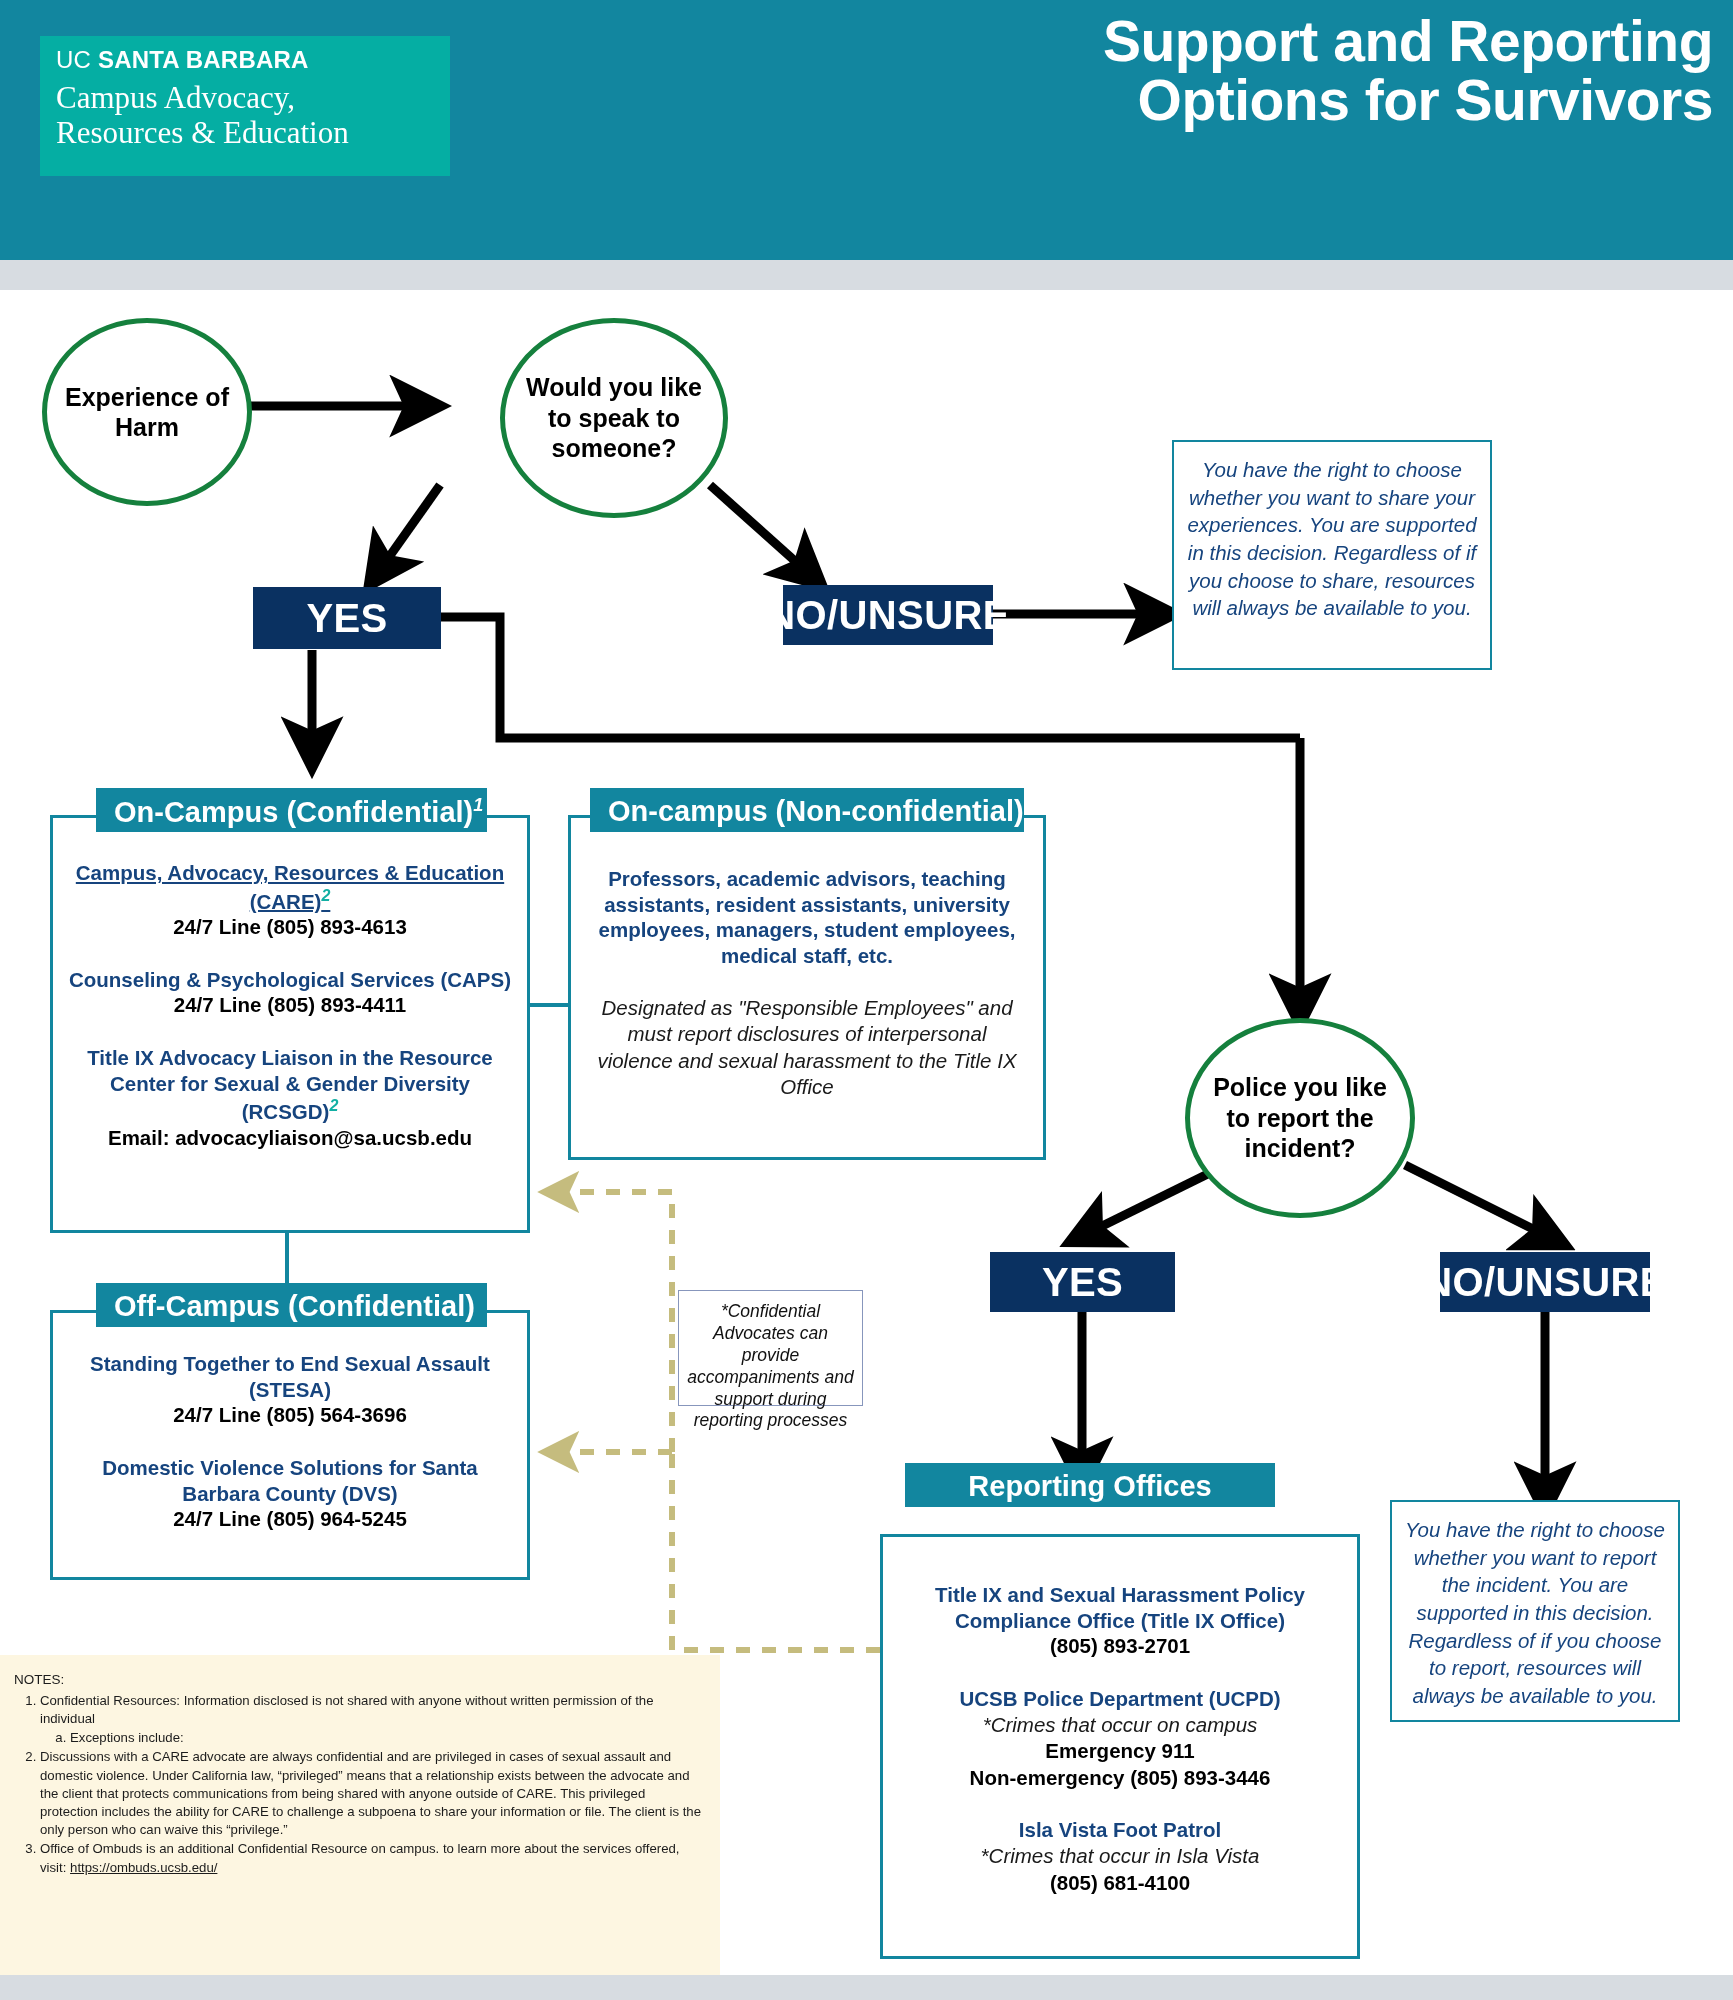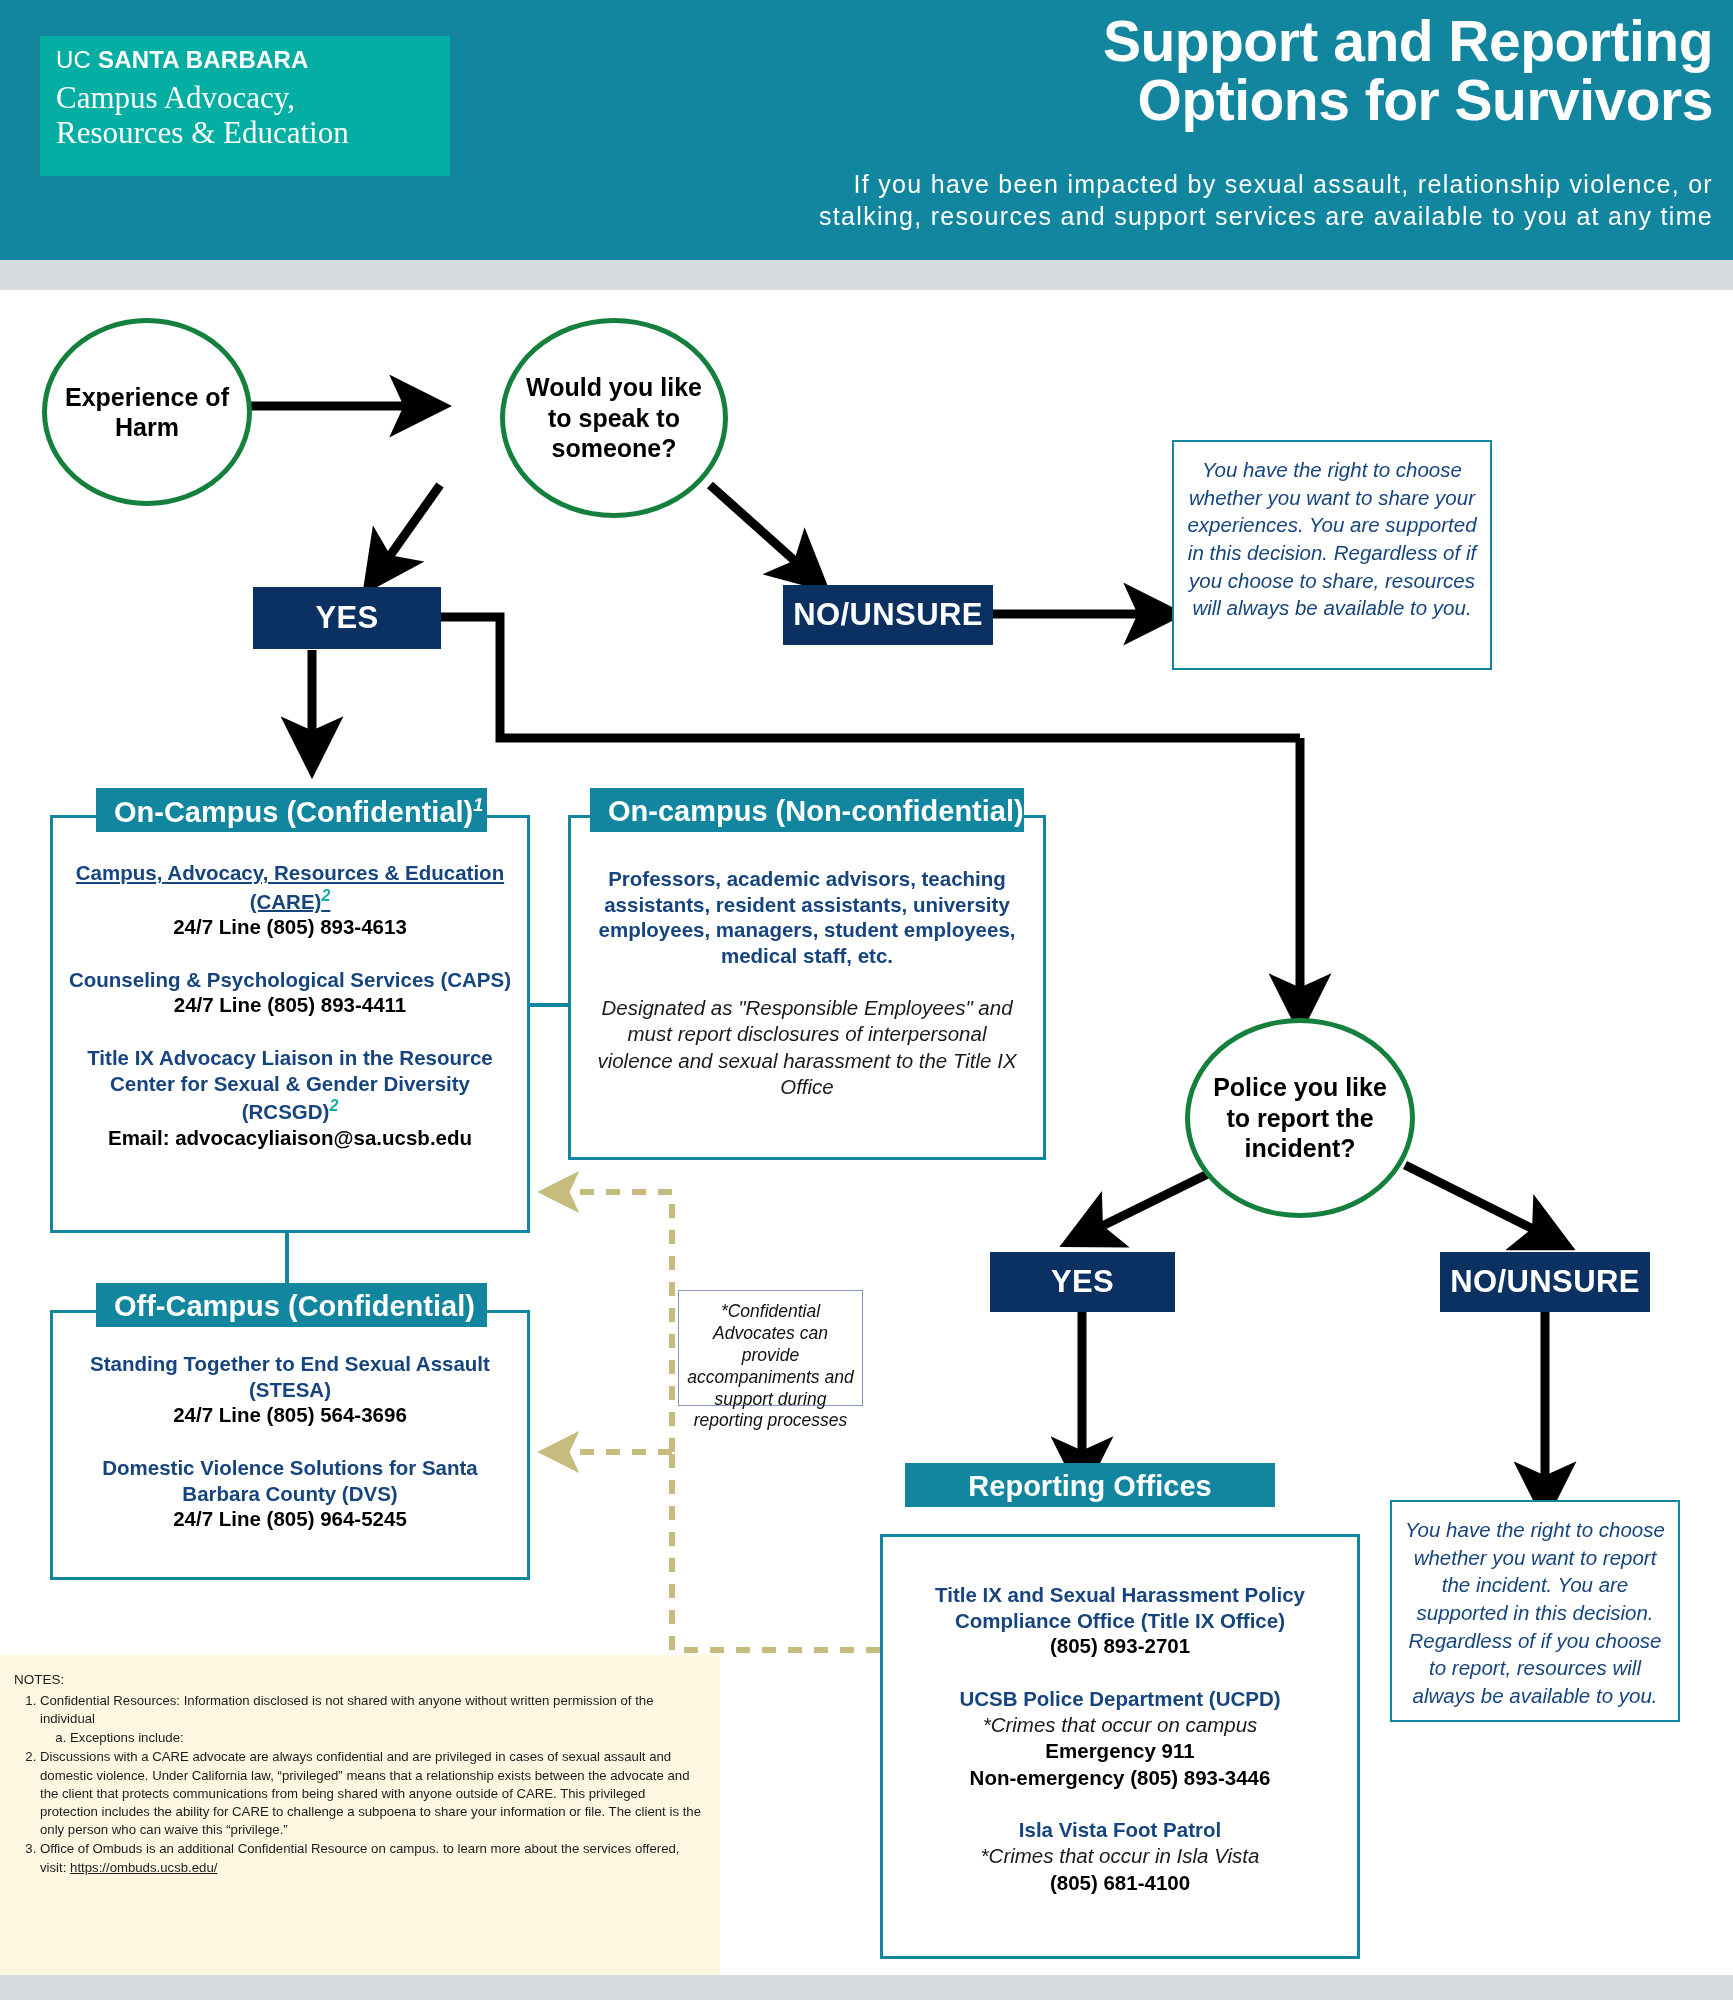--- a/index.html
+++ b/index.html
@@ -49,21 +49,21 @@
     background:#ffffff;
     display:flex;align-items:center;justify-content:center;
     text-align:center;font-weight:bold;color:#000000;
     line-height:1.22;
   }
 
   
   .navy-box{
     background:#0A3161;color:#ffffff;
     display:flex;align-items:center;justify-content:center;
-    font-size:31px;font-weight:bold;letter-spacing:.4px;
+    font-size:40px;font-weight:bold;letter-spacing:.4px;
   }
 
   
   .card{
     border:3px solid #12869F;background:#ffffff;box-sizing:border-box;
   }
   .card-head{
     background:#12869F;color:#ffffff;text-align:center;
     font-size:29px;font-weight:bold;padding:7px 18px;
     box-sizing:border-box;white-space:nowrap;
@@ -118,21 +118,20 @@
 
 <div class="abs" id="header">
   <div class="abs" id="logo-box">
     <div id="logo-uc"><span>UC </span><b>SANTA BARBARA</b></div>
     <div id="logo-name">
       <div>Campus Advocacy,</div>
       <div>Resources &amp; Education</div>
     </div>
   </div>
   <div class="abs" id="head-title">Support and Reporting Options for Survivors</div>
-  <div class="abs" id="head-sub">If you have been impacted by sexual assault, relationship violence, or stalking, resources and support services are available to you at any time</div>
 </div>
 <div class="abs" id="gray-band"></div>
 
 <svg class="abs" id="wires" viewBox="0 0 1733 2000">
   <defs>
     <marker id="ah" markerWidth="7" markerHeight="7" refX="3.2" refY="3.5" orient="auto">
       <path d="M0,0 L7,3.5 L0,7 L1.6,3.5 Z" fill="#000"></path>
     </marker>
     <marker id="ahk" markerWidth="7" markerHeight="7" refX="3.2" refY="3.5" orient="auto">
       <path d="M0,0 L7,3.5 L0,7 L1.6,3.5 Z" fill="#C5BC7E"></path>

